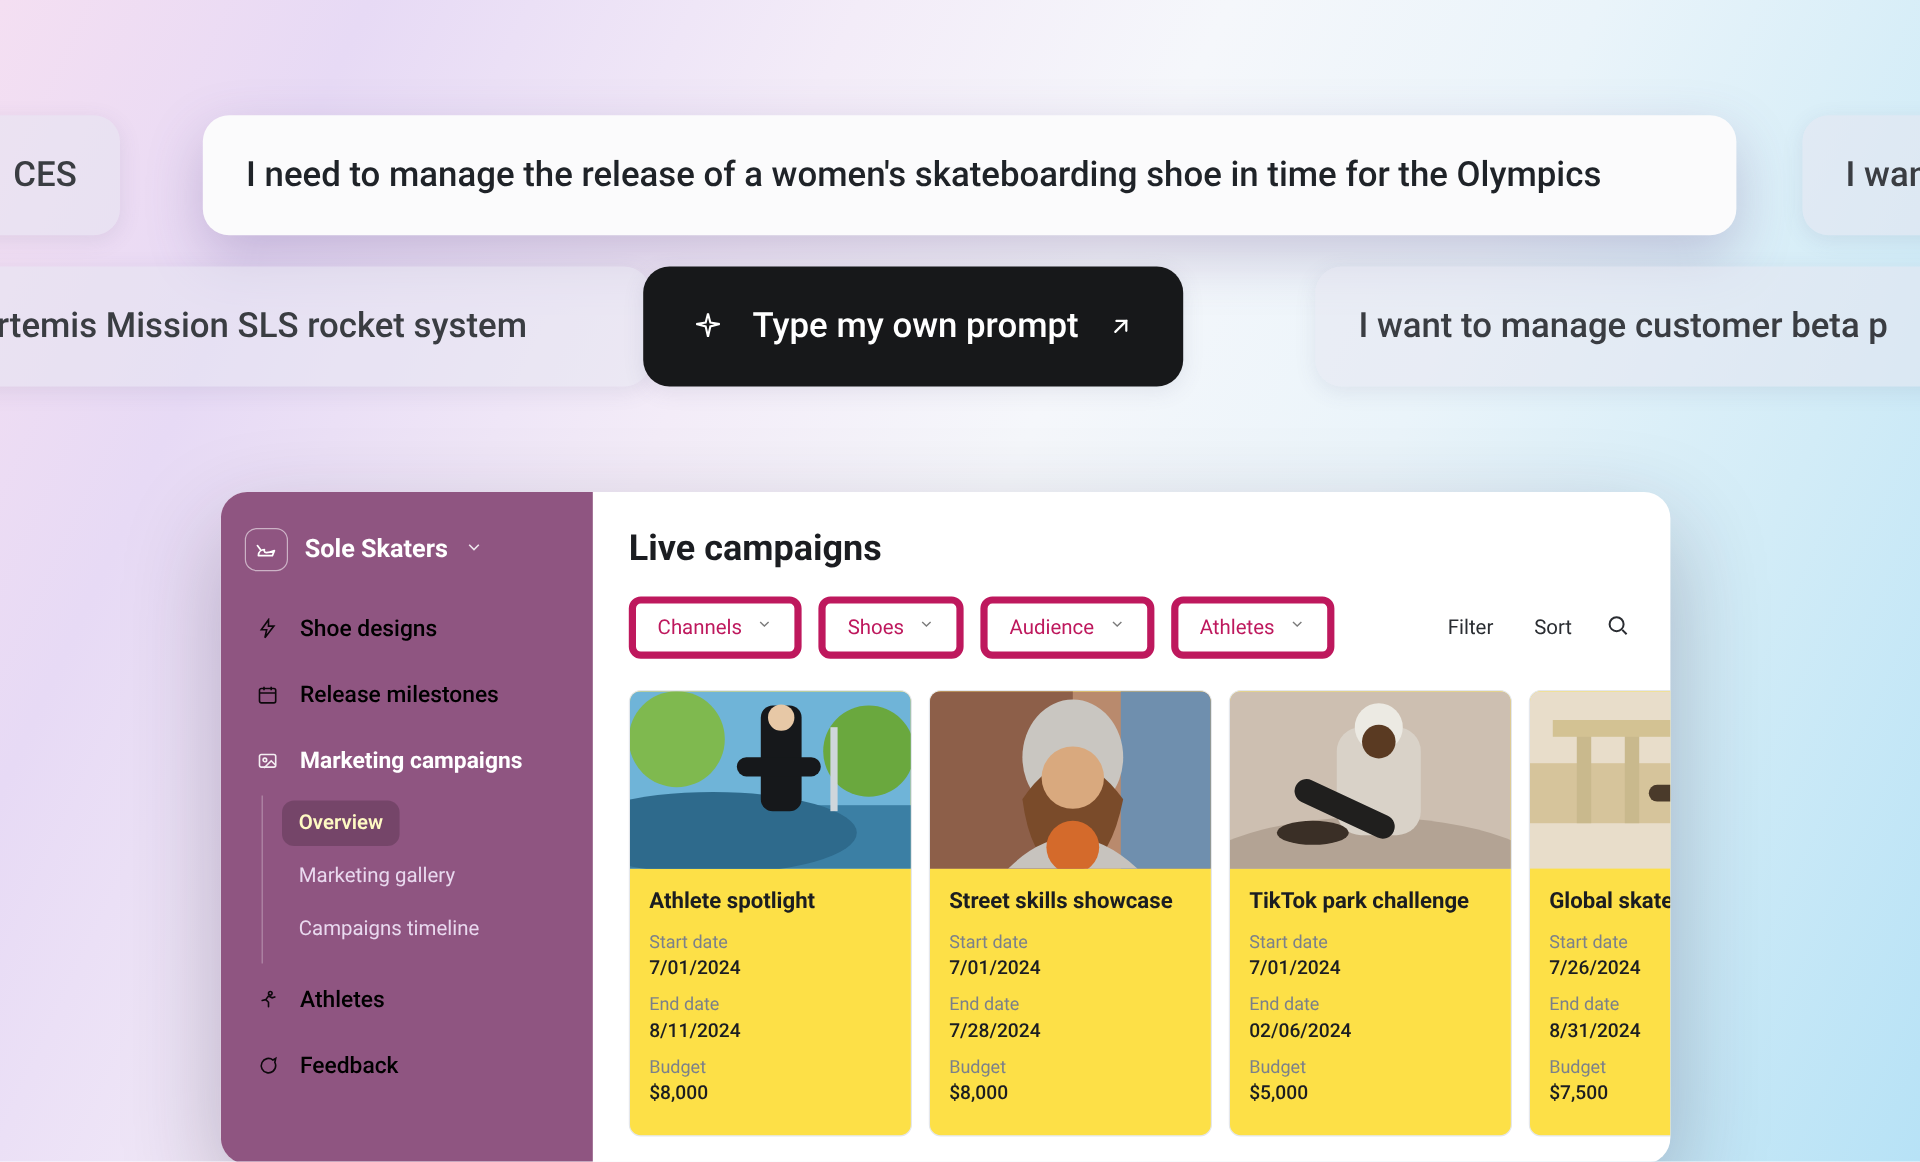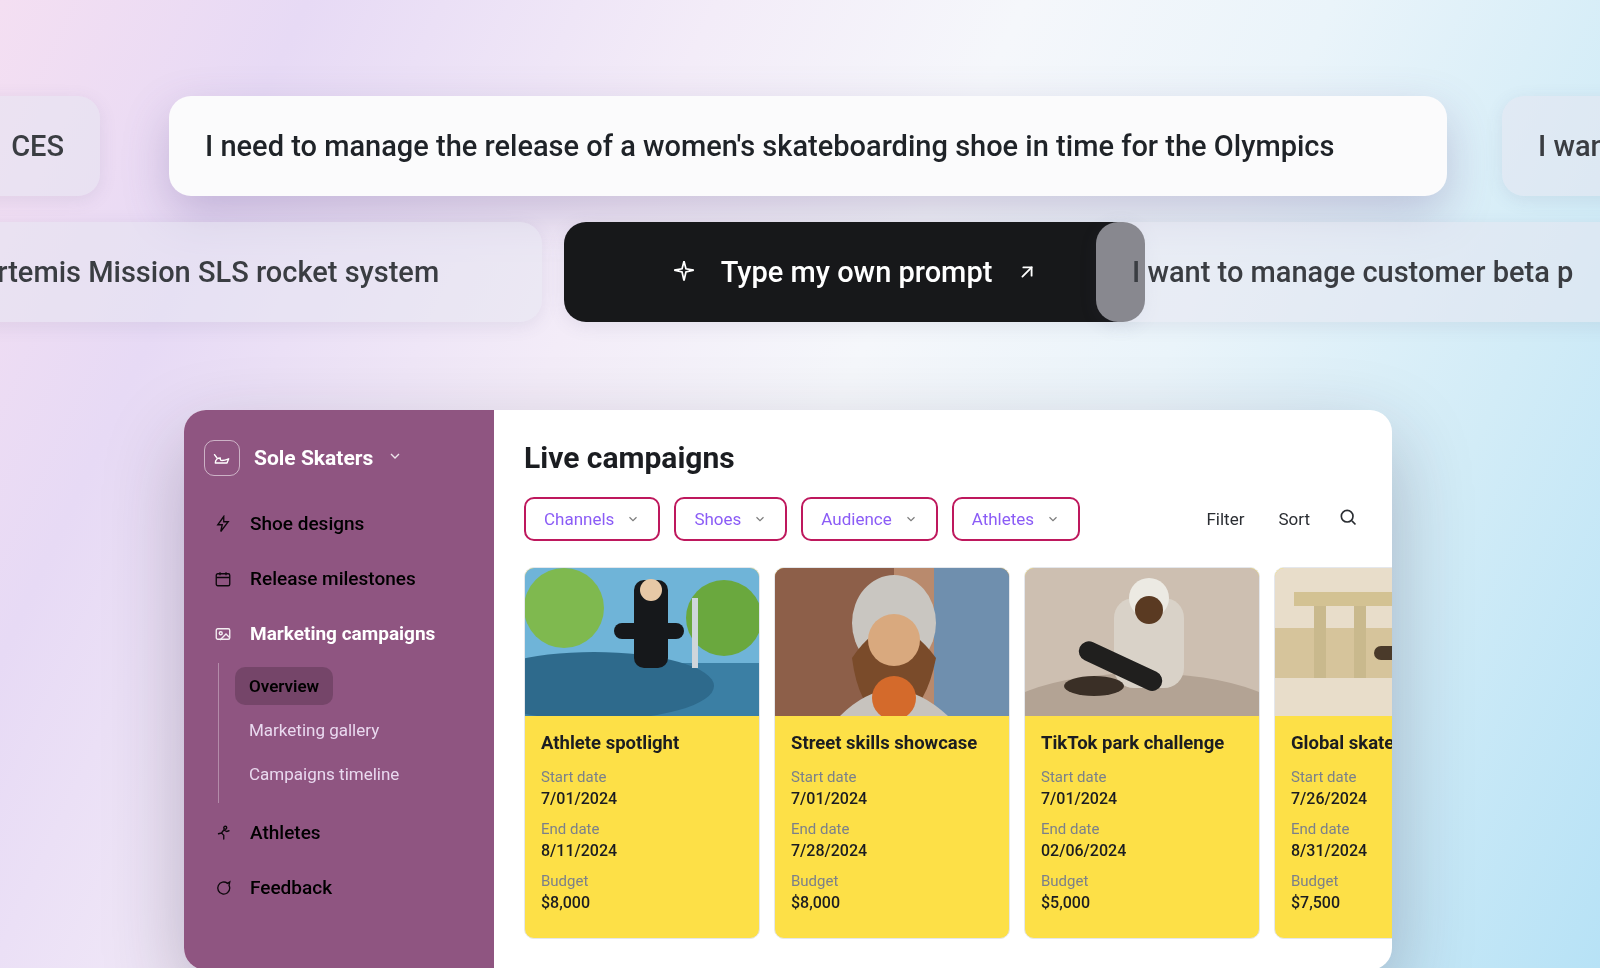--- a/index.html
+++ b/index.html
@@ -101,32 +101,32 @@
     padding: 4px 0 10px 16px;
     display: flex; flex-direction: column; gap: 6px;
   }
   .sub-item {
     font-size: 17px; color: #e9d9ef;
     padding: 9px 14px; border-radius: 10px;
     display: inline-block; width: fit-content;
   }
   .sub-item.active {
     background: rgba(0,0,0,0.18);
-    color: #000000; font-weight: 600;
+    color: #fef9c3; font-weight: 600;
   }
 
   
   .main { flex: 1; padding: 30px 0 0 30px; overflow: hidden; }
   .page-title { font-size: 30px; font-weight: 700; color: #1b1d21; margin-bottom: 22px; }
 
   .toolbar { display: flex; align-items: center; gap: 14px; margin-bottom: 26px; padding-right: 30px; }
   .chip {
-    display: flex; align-items: center; gap: 12px;
-    border: 2px solid #be185d; border-radius: 10px;
-    padding: 10px 18px; font-size: 17px; color: #8b5cf6;
+    display: flex; gap: 12px;
+    border: 6px solid #be185d; border-radius: 10px;
+    padding: 10px 18px; font-size: 17px; color: #be185d;
     background: #ffffff;
   }
   .chip svg { opacity: .7; }
   .toolbar-spacer { flex: 1; }
   .tool-text { font-size: 17px; color: #2a2d32; padding: 8px 10px; }
   .tool-icon { padding: 6px 4px; }
 
   .cards { display: flex; gap: 14px; }
   .card {
     width: 236px; flex: none;
@@ -156,21 +156,21 @@
   <div class="pill faded" style="left:1502px; width:300px;">
     <span>I wan</span>
   </div>
 </div>
 
 <div class="pills row2">
   <div class="pill faded" style="left:-58px; width:600px;">
     <span>Artemis Mission SLS rocket system</span>
   </div>
 
-  <div class="pill dark" style="left:564px; width:581px;">
+  <div class="pill dark" style="left:536px; width:450px;">
     <span class="spark">
       <svg width="26" height="26" viewBox="0 0 24 24" fill="none" stroke="#ffffff" stroke-width="1.6">
         <path d="M12 2 L13.8 9 L21 10.2 L13.8 12 L12 20 L10.2 12 L3 10.2 L10.2 9 Z"></path>
       </svg>
     </span>
     <span>Type my own prompt</span>
     <span class="arrow">
       <svg width="22" height="22" viewBox="0 0 24 24" fill="none" stroke="#ffffff" stroke-width="2" stroke-linecap="round">
         <path d="M7 17 L17 7"></path>
           <path d="M8 7 H17 V16"></path>

